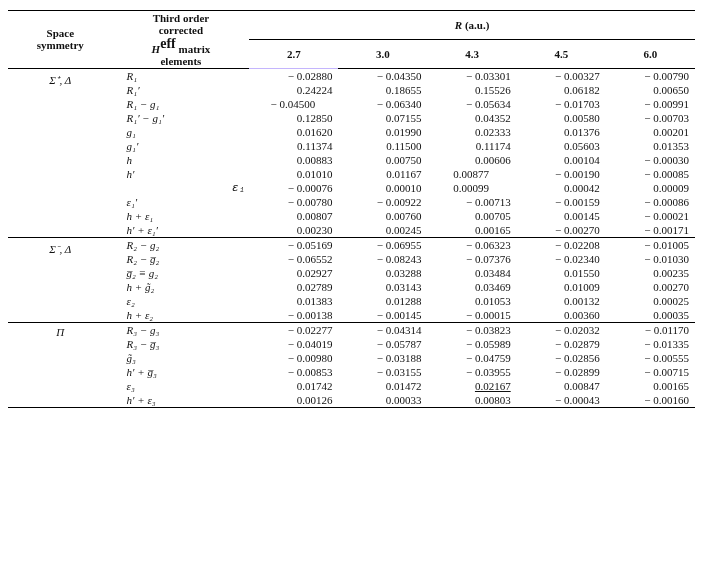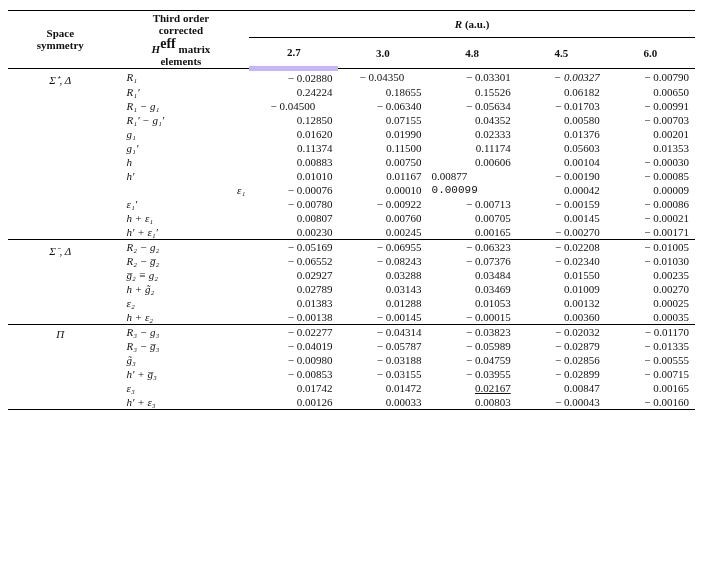--- a/index.html
+++ b/index.html
@@ -70,35 +70,35 @@
         Space<br>symmetry
       </th>
       <th rowspan="2" class="col-matrix header-border-bottom" style="vertical-align:middle; text-align:center; font-style:normal; border-top:1.5px solid #000; border-bottom:1px solid #000;">
         Third order<br>corrected<br><span style="font-style:italic;">H</span><sup>eff</sup> matrix<br>elements
       </th>
       <th colspan="5" class="r-header" style="border-top:1.5px solid #000; border-bottom:1px solid #000;">
         <span style="font-style:italic;">R</span> (a.u.)
       </th>
     </tr>
     <tr class="header-border-bottom">
-      <th class="col-r" style="border-bottom:5px solid #c4b5fd;">2.7</th>
+      <th class="col-r" style="border-bottom:1px solid #c4b5fd;">2.7</th>
       <th class="col-r" style="border-bottom:1px solid #000;">3.0</th>
-      <th class="col-r" style="border-bottom:1px solid #000;">4.8</th>
+      <th class="col-r" style="border-bottom:1px solid #000;">4.3</th>
       <th class="col-r" style="border-bottom:1px solid #000;">4.5</th>
       <th class="col-r" style="border-bottom:1px solid #000;">6.0</th>
     </tr>
   </thead>
   <tbody id="table-body">
   <tr>
         <td rowspan="12" style="text-align: center; vertical-align: top; padding-top: 3px; font-style: italic;">Σ⁺, Δ</td>
         <td style="text-align: left; padding-left: 14px; font-style: italic; white-space: nowrap;">R₁</td>
         <td style="text-align: right; padding-right: 6px; white-space: nowrap;">− 0.02880</td>
-        <td style="padding-right: 6px; white-space: nowrap; margin-top: 45px;">− 0.04350</td>
+        <td style="text-align: right; padding-right: 6px; white-space: nowrap; margin-top: 45px;">− 0.04350</td>
         <td style="text-align: right; padding-right: 6px; white-space: nowrap;">− 0.03301</td>
-        <td style="text-align: right; padding-right: 6px; white-space: nowrap; font-style: italic;">− 0.00327</td>
+        <td style="text-align: right; padding-right: 6px; white-space: nowrap;">− 0.00327</td>
         <td style="text-align: right; padding-right: 6px; white-space: nowrap;">− 0.00790</td>
       </tr>
       <tr>
         <td style="text-align: left; padding-left: 14px; font-style: italic; white-space: nowrap;">R₁′</td>
         <td style="text-align: right; padding-right: 6px; white-space: nowrap;">0.24224</td>
         <td style="text-align: right; padding-right: 6px; white-space: nowrap;">0.18655</td>
         <td style="text-align: right; padding-right: 6px; white-space: nowrap;">0.15526</td>
         <td style="text-align: right; padding-right: 6px; white-space: nowrap;">0.06182</td>
         <td style="text-align: right; padding-right: 6px; white-space: nowrap;">0.00650</td>
       </tr>
@@ -139,29 +139,29 @@
         <td style="text-align: right; padding-right: 6px; white-space: nowrap;">0.00883</td>
         <td style="text-align: right; padding-right: 6px; white-space: nowrap;">0.00750</td>
         <td style="text-align: right; padding-right: 6px; white-space: nowrap;">0.00606</td>
         <td style="text-align: right; padding-right: 6px; white-space: nowrap;">0.00104</td>
         <td style="text-align: right; padding-right: 6px; white-space: nowrap;">− 0.00030</td>
       </tr>
       <tr>
         <td style="text-align: left; padding-left: 14px; font-style: italic; white-space: nowrap;">h′</td>
         <td style="text-align: right; padding-right: 6px; white-space: nowrap;">0.01010</td>
         <td style="text-align: right; padding-right: 6px; white-space: nowrap;">0.01167</td>
-        <td style="text-align: left; padding-right: 6px; white-space: nowrap;">0.00877</td>
+        <td style="text-align: center; padding-right: 6px; white-space: nowrap;">0.00877</td>
         <td style="text-align: right; padding-right: 6px; white-space: nowrap;">− 0.00190</td>
         <td style="text-align: right; padding-right: 6px; white-space: nowrap;">− 0.00085</td>
       </tr>
       <tr>
-        <td style="text-align: right; padding-left: 14px; font-style: italic; white-space: nowrap;">ε₁</td>
+        <td style="text-align: right; padding-left: 14px; font-style: italic; white-space: nowrap; font-family: Liberation Mono, monospace;">ε₁</td>
         <td style="text-align: right; padding-right: 6px; white-space: nowrap;">− 0.00076</td>
         <td style="text-align: right; padding-right: 6px; white-space: nowrap;">0.00010</td>
-        <td style="text-align: left; padding-right: 6px; white-space: nowrap; font-family: Liberation Mono, monospace;">0.00099</td>
+        <td style="text-align: center; padding-right: 6px; white-space: nowrap;">0.00099</td>
         <td style="text-align: right; padding-right: 6px; white-space: nowrap;">0.00042</td>
         <td style="text-align: right; padding-right: 6px; white-space: nowrap;">0.00009</td>
       </tr>
       <tr>
         <td style="text-align: left; padding-left: 14px; font-style: italic; white-space: nowrap;">ε₁′</td>
         <td style="text-align: right; padding-right: 6px; white-space: nowrap;">− 0.00780</td>
         <td style="text-align: right; padding-right: 6px; white-space: nowrap;">− 0.00922</td>
         <td style="text-align: right; padding-right: 6px; white-space: nowrap;">− 0.00713</td>
         <td style="text-align: right; padding-right: 6px; white-space: nowrap;">− 0.00159</td>
         <td style="text-align: right; padding-right: 6px; white-space: nowrap;">− 0.00086</td>

